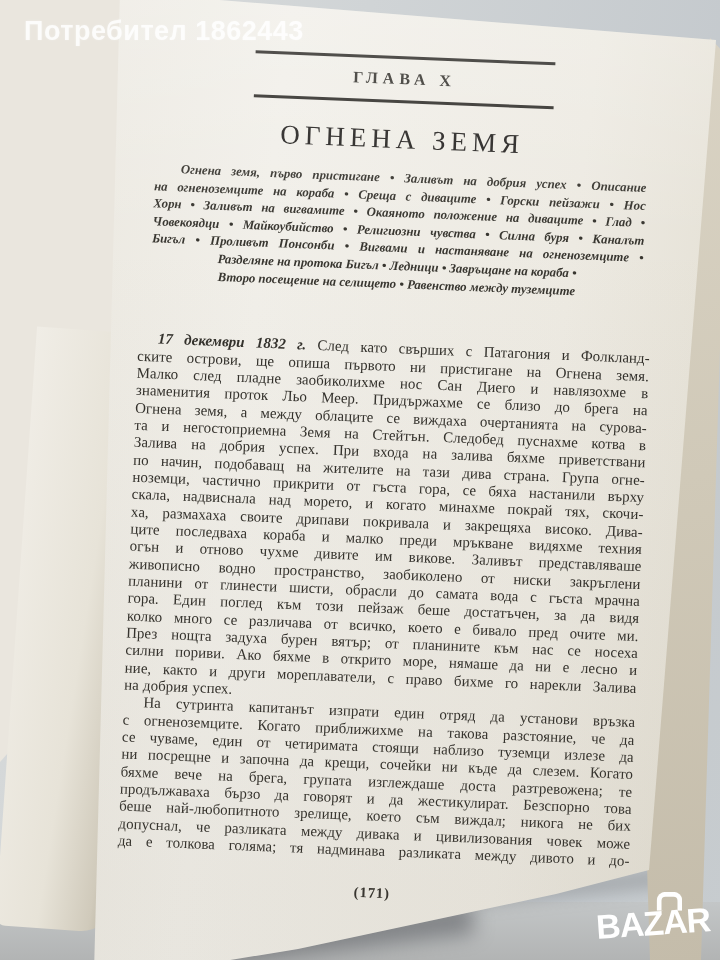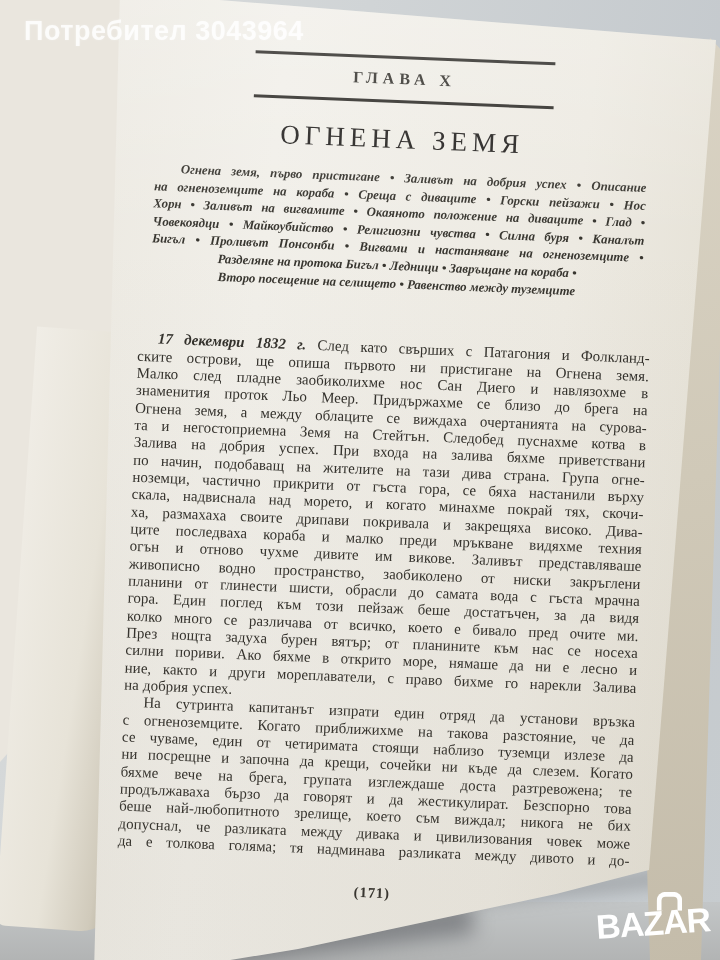--- a/index.html
+++ b/index.html
@@ -213,18 +213,18 @@
 
         <div class="bline"><span class="lead"></span><span>допуснал, че разликата между дивака и цивилизования човек може</span></div>
 
         <div class="bline"><span class="lead"></span><span>да е толкова голяма; тя надминава разликата между дивото и до-</span></div>
       </div>
 
     <div class="pagenum">(171)</div>
   </div>
 </div>
 
-<div class="watermark">Потребител 3043964</div>
+<div class="watermark">Потребител 1862443</div>
 
 <div class="bazar">
   <span>BAZAR</span>
   <span class="bag-handle"></span>
 </div>
 
 </body></html>

